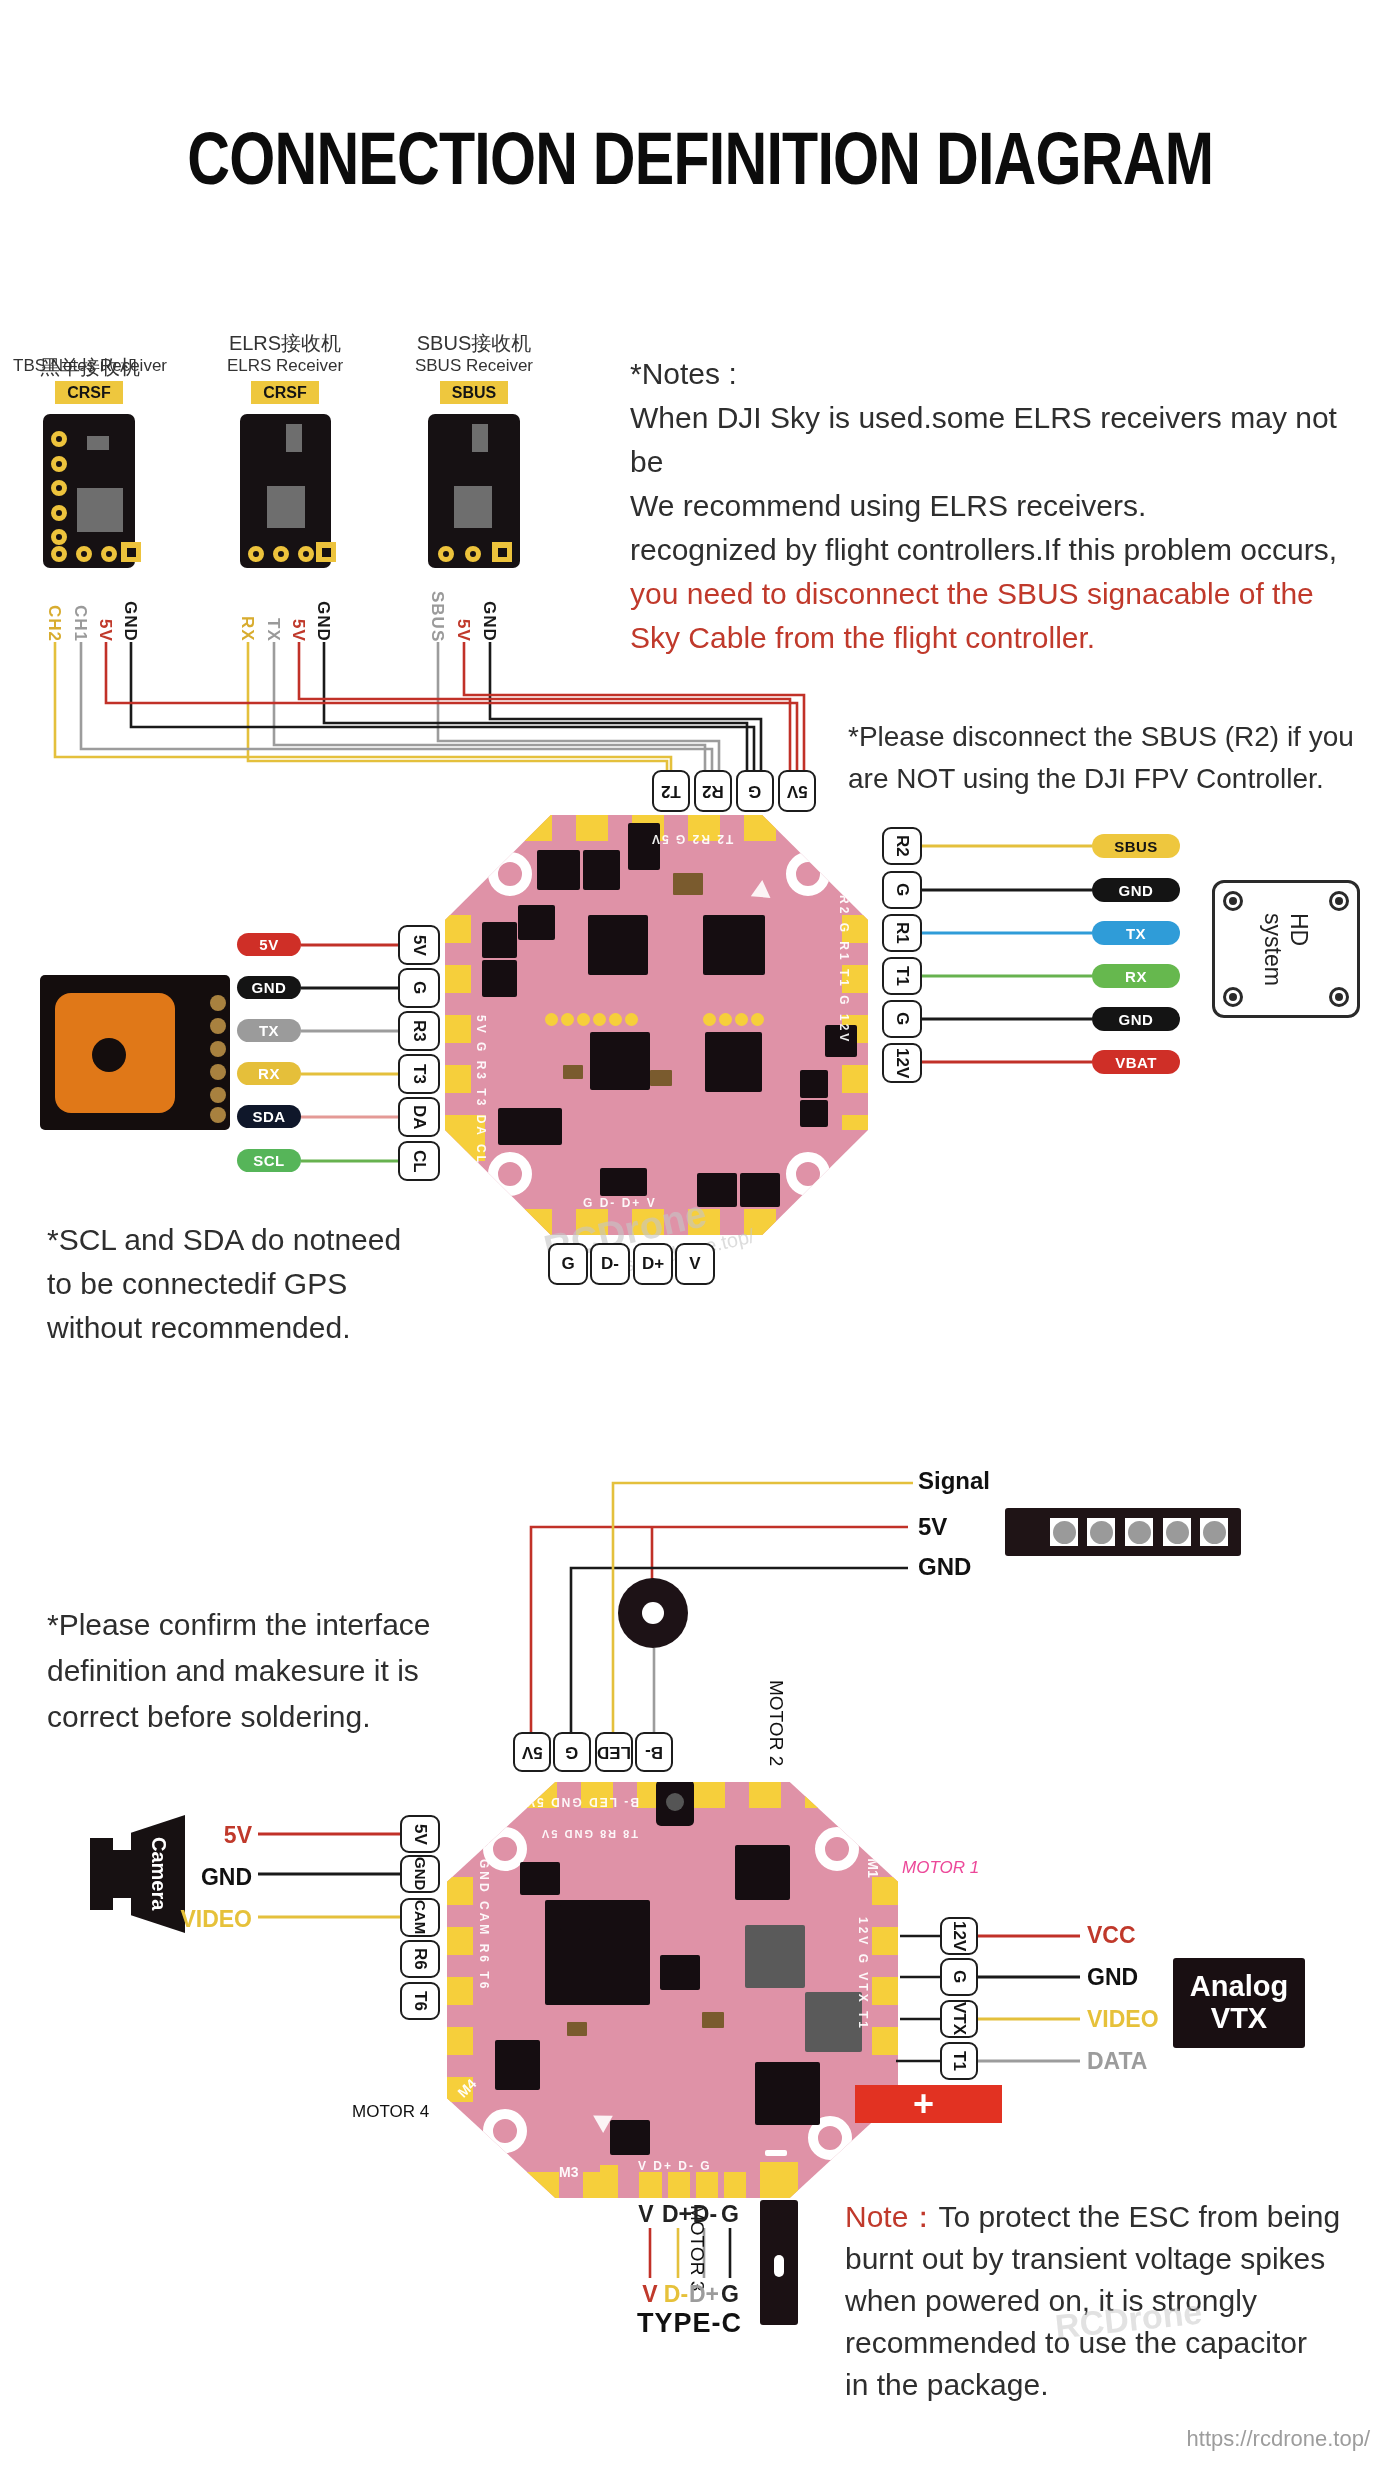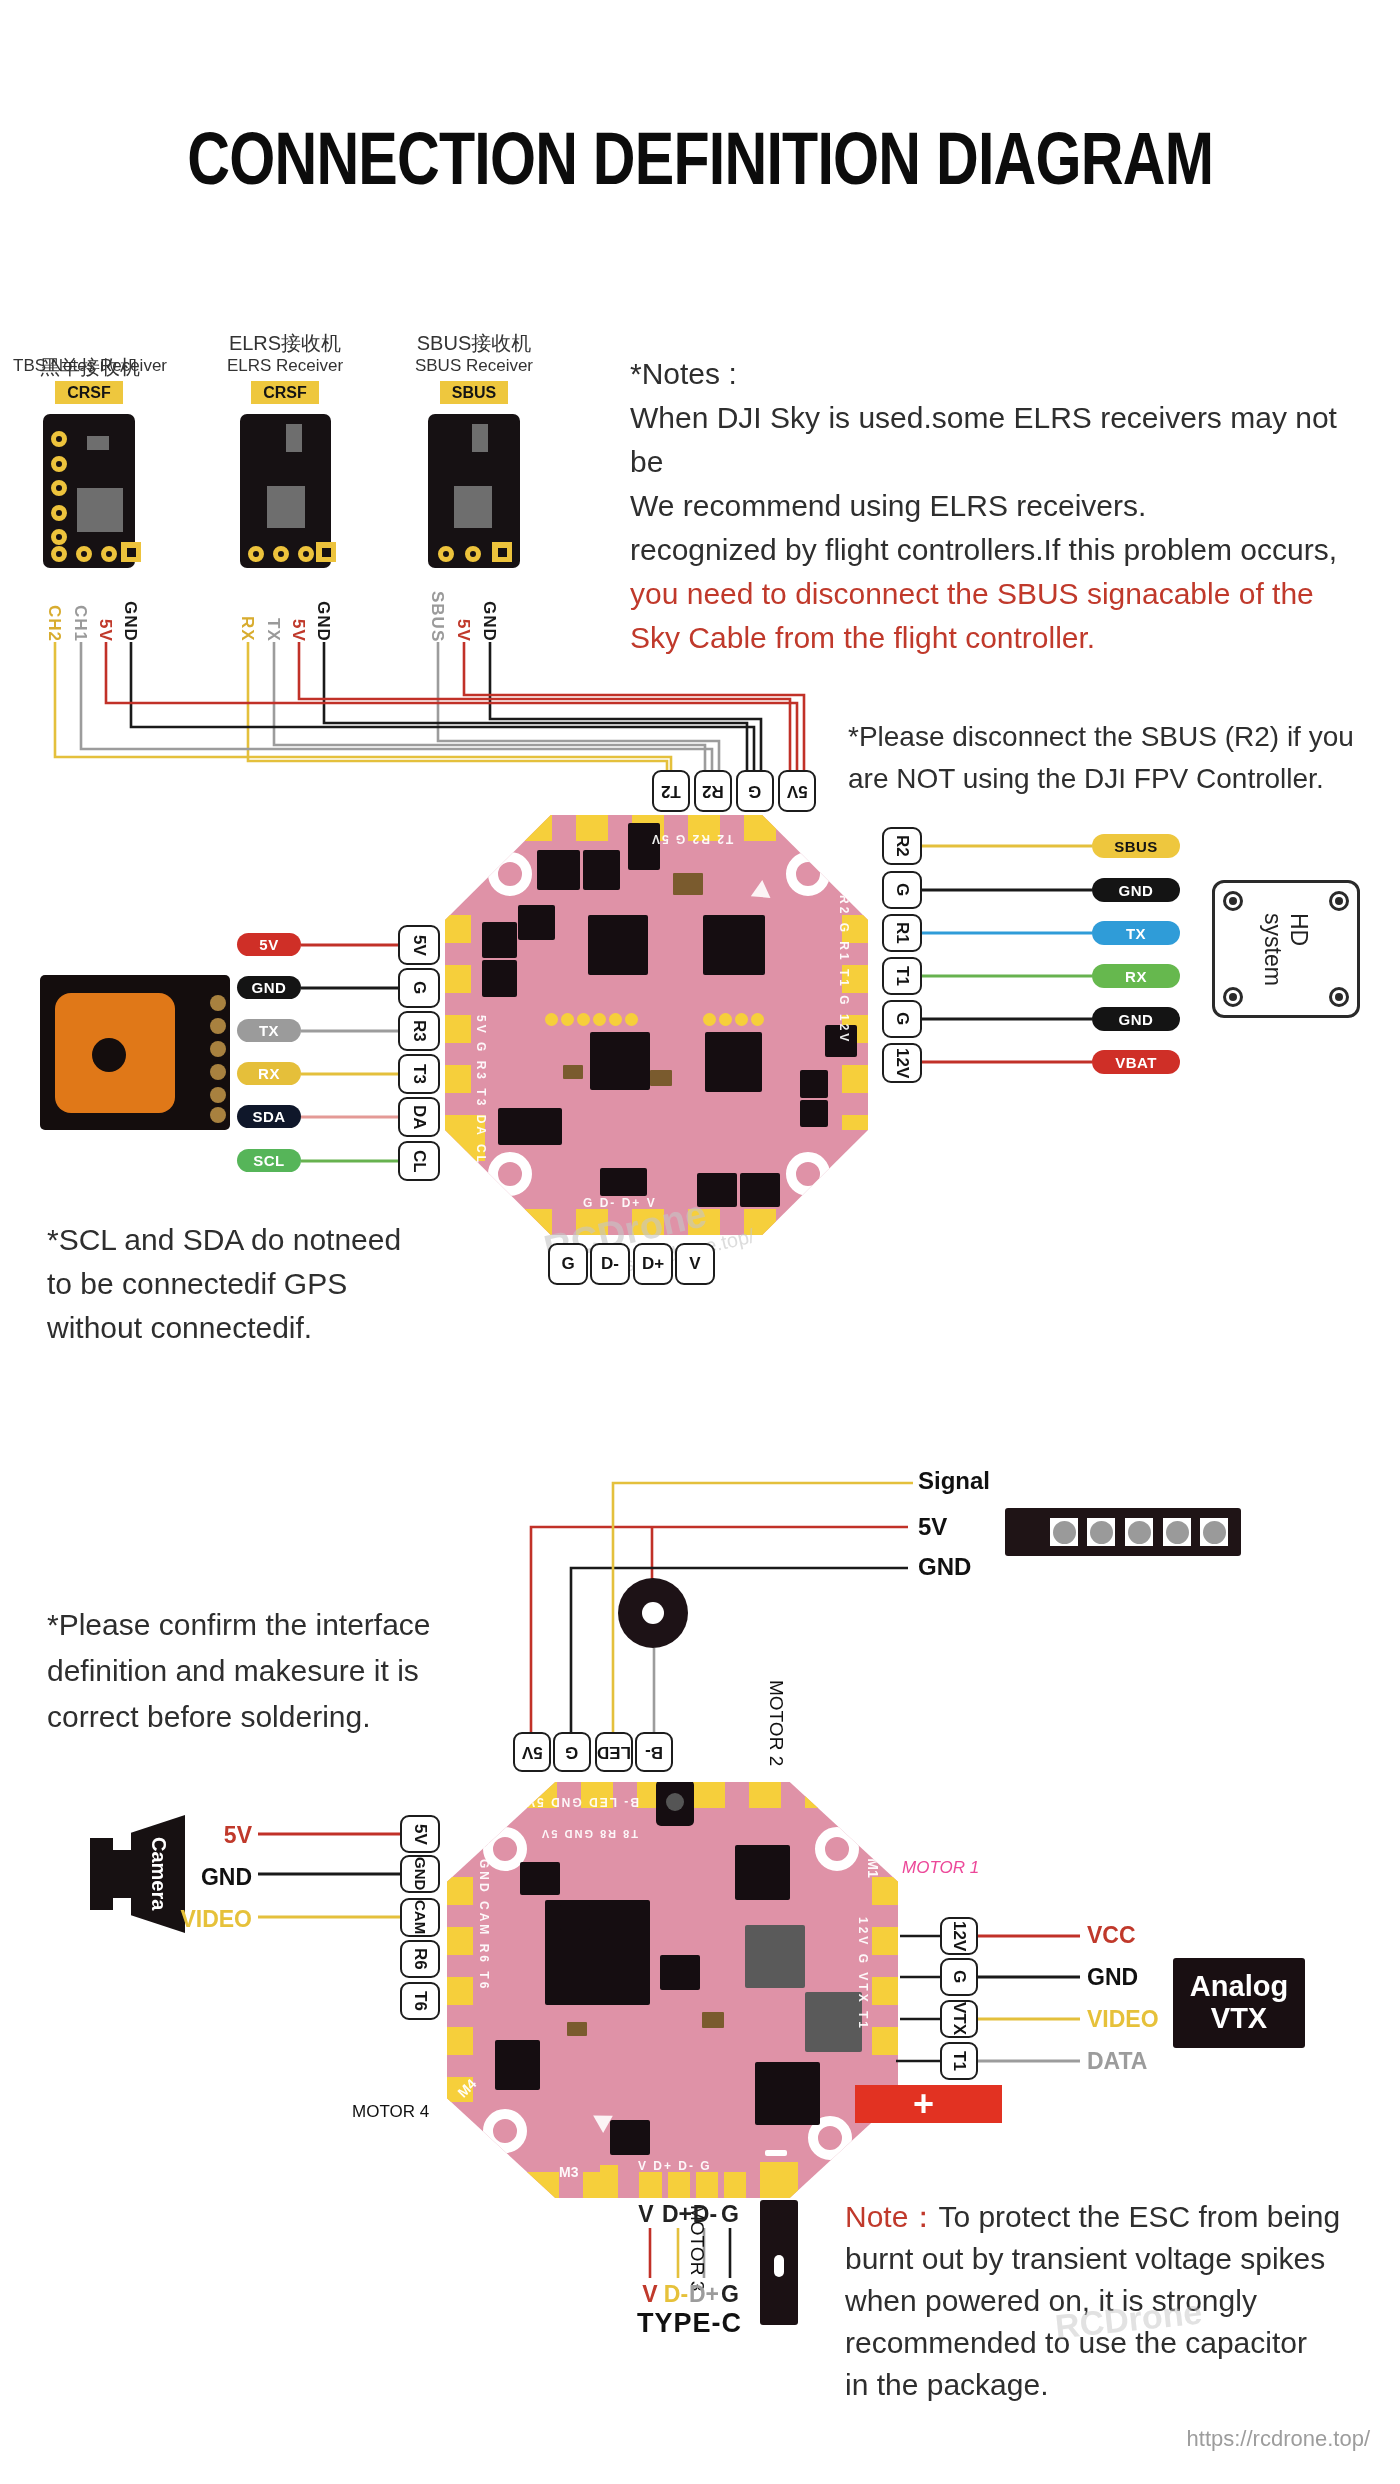--- a/index.html
+++ b/index.html
@@ -352,21 +352,21 @@
     </div>
 
   <div class="watermark" style="left:545px;top:1205px;transform:rotate(-13deg);z-index:1;">
     <div style="font-size:38px;">RCDrone</div>
     <div style="font-size:20px;margin-left:40px;font-weight:normal;">https://rcdrone.top/</div>
   </div>
 
   <div class="note" style="left:47px;top:1218px;width:460px;">
     <div>*SCL and SDA do notneed</div>
     <div>to be connectedif GPS</div>
-    <div>without connectedif.</div>
+    <div>without recommended.</div>
   </div>
 
   <div class="blabel" style="left:918px;top:1467px;font-size:24px;color:#111;">Signal</div>
   <div class="blabel" style="left:918px;top:1513px;font-size:24px;color:#111;">5V</div>
   <div class="blabel" style="left:918px;top:1553px;font-size:24px;color:#111;">GND</div>
 
   <div class="abs" style="left:1005px;top:1508px;width:236px;height:48px;background:#1f1416;border-radius:3px;z-index:1;">
     <div class="abs" style="left:45px;top:10px;width:28px;height:28px;background:#fff;display:flex;align-items:center;justify-content:center;">
         <span style="width:23px;height:23px;border-radius:50%;background:#9a9a9a;"></span>
       </div>

